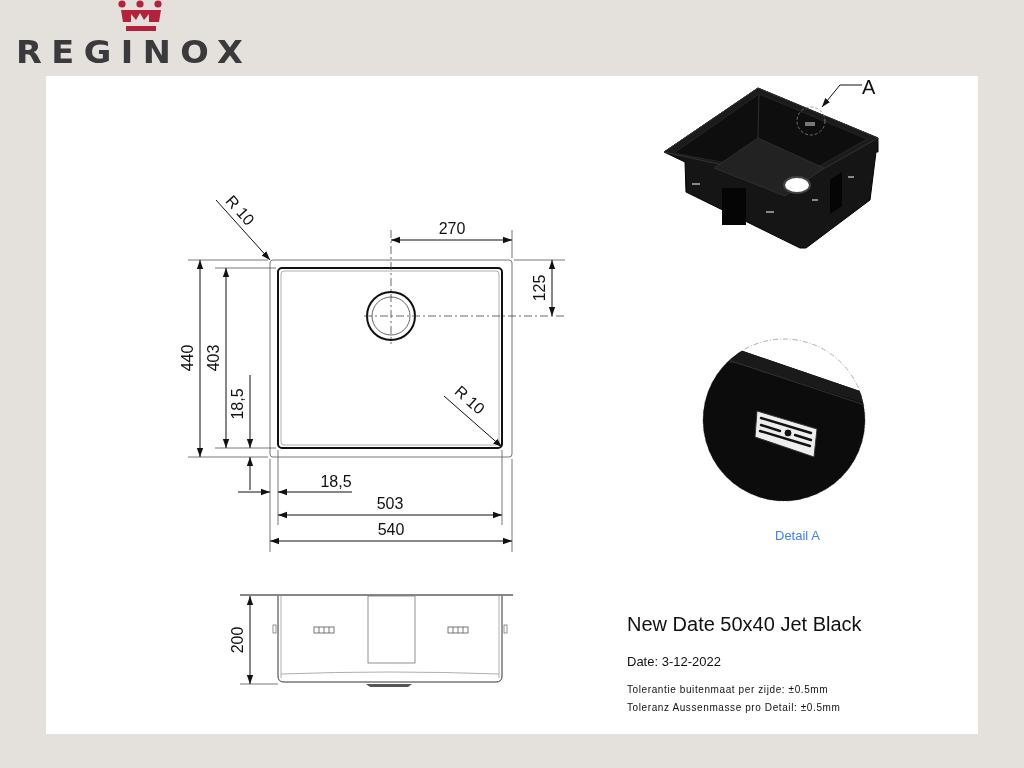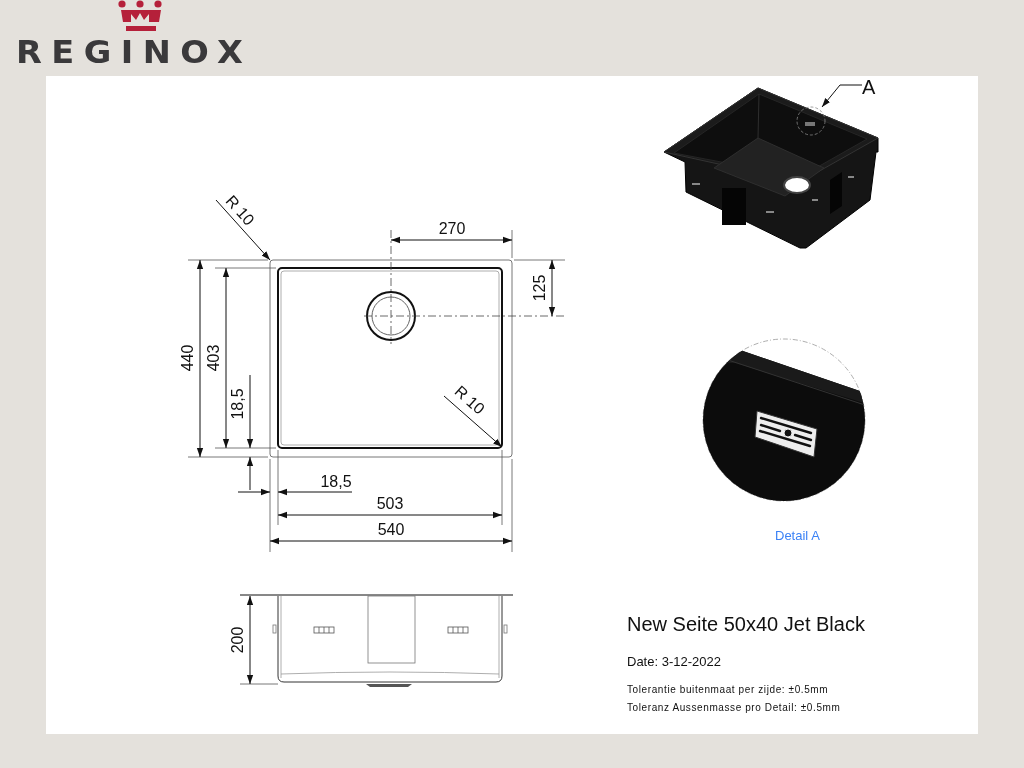--- a/index.html
+++ b/index.html
@@ -189,17 +189,17 @@
         <line x1="795" y1="435" x2="811" y2="440"></line>
         <line x1="760" y1="431" x2="810" y2="446"></line>
       </g>
       <circle cx="788" cy="433" r="4" fill="#111" stroke="#eee" stroke-width="1"></circle>
     </g>
   </svg>
 
   <div class="callout-a">A</div>
   <div class="detail-label">Detail A</div>
 
-  <div class="title">New Seite 50x40 Jet Black</div>
+  <div class="title">New Date 50x40 Jet Black</div>
   <div class="date">Date: 3-12-2022</div>
   <div class="tol" style="top:608px">Tolerantie buitenmaat per zijde: ±0.5mm</div>
   <div class="tol" style="top:626px">Toleranz Aussenmasse pro Detail: ±0.5mm</div>
 </div>
 
 </body></html>

